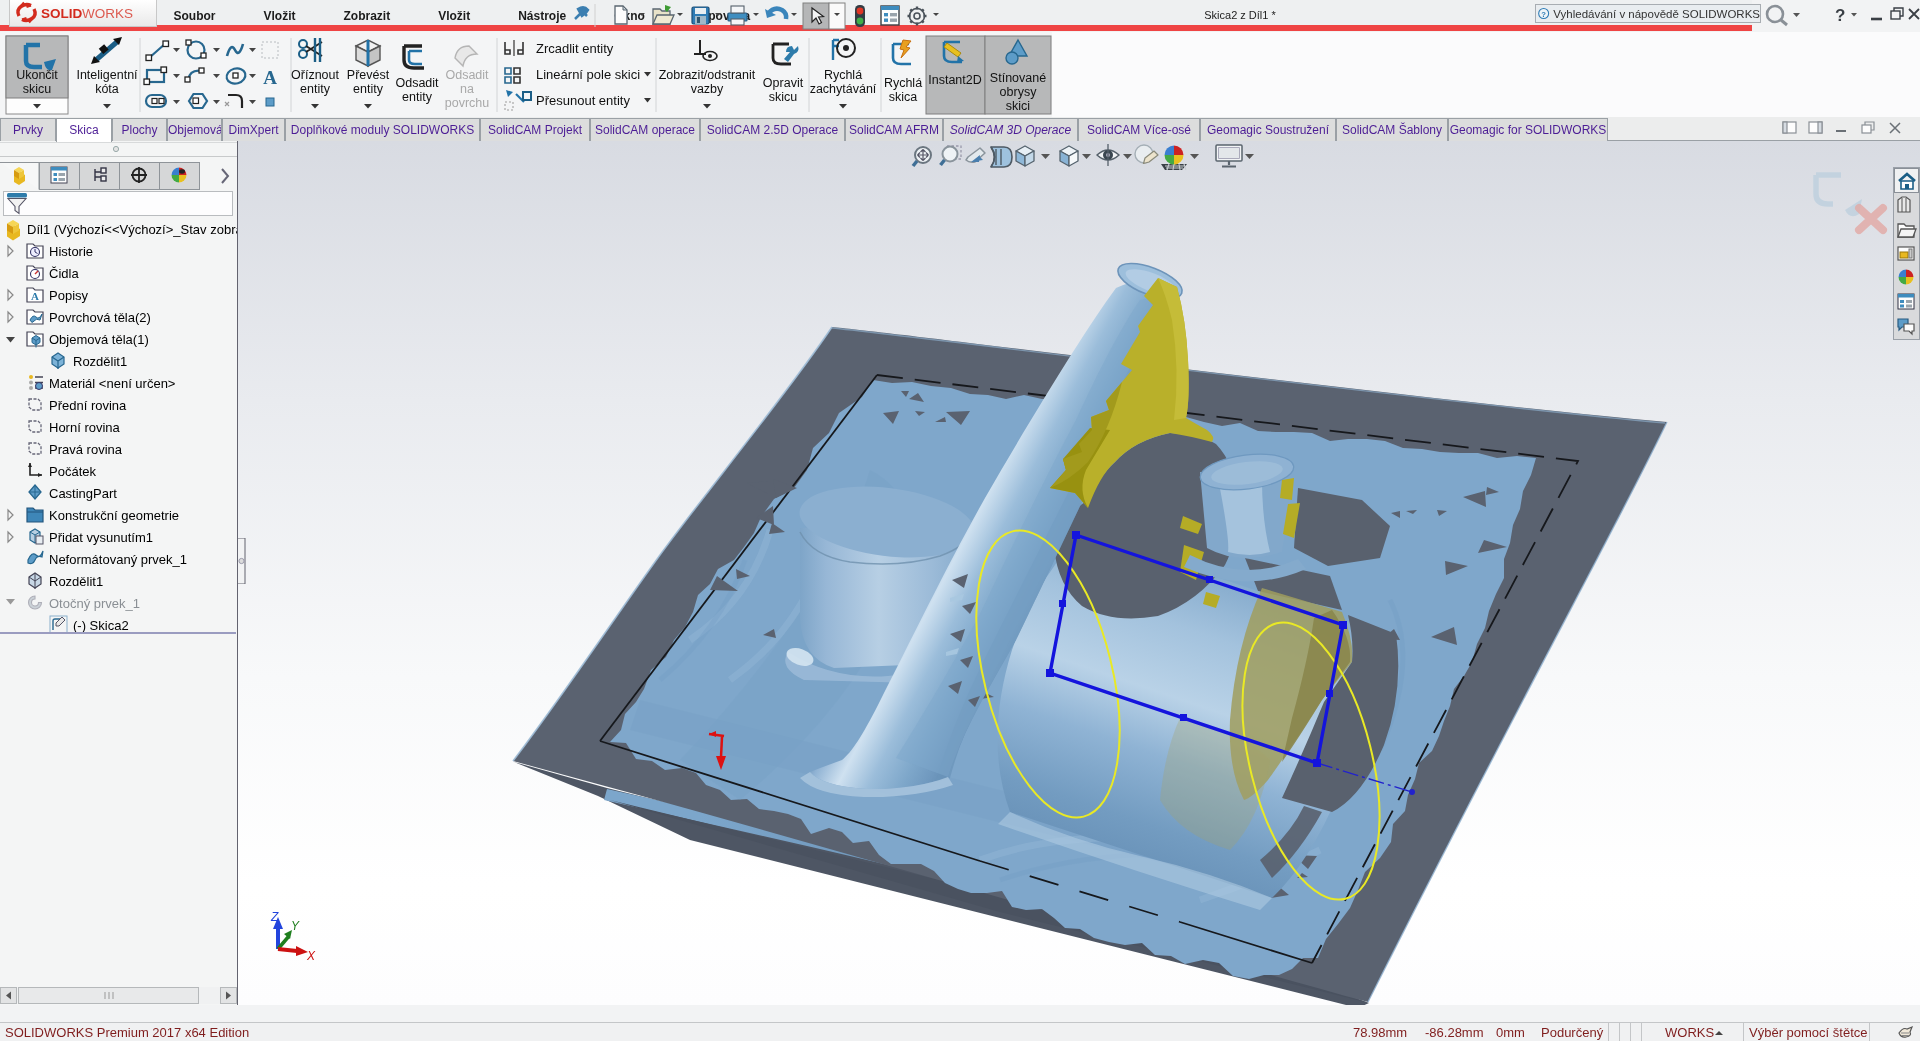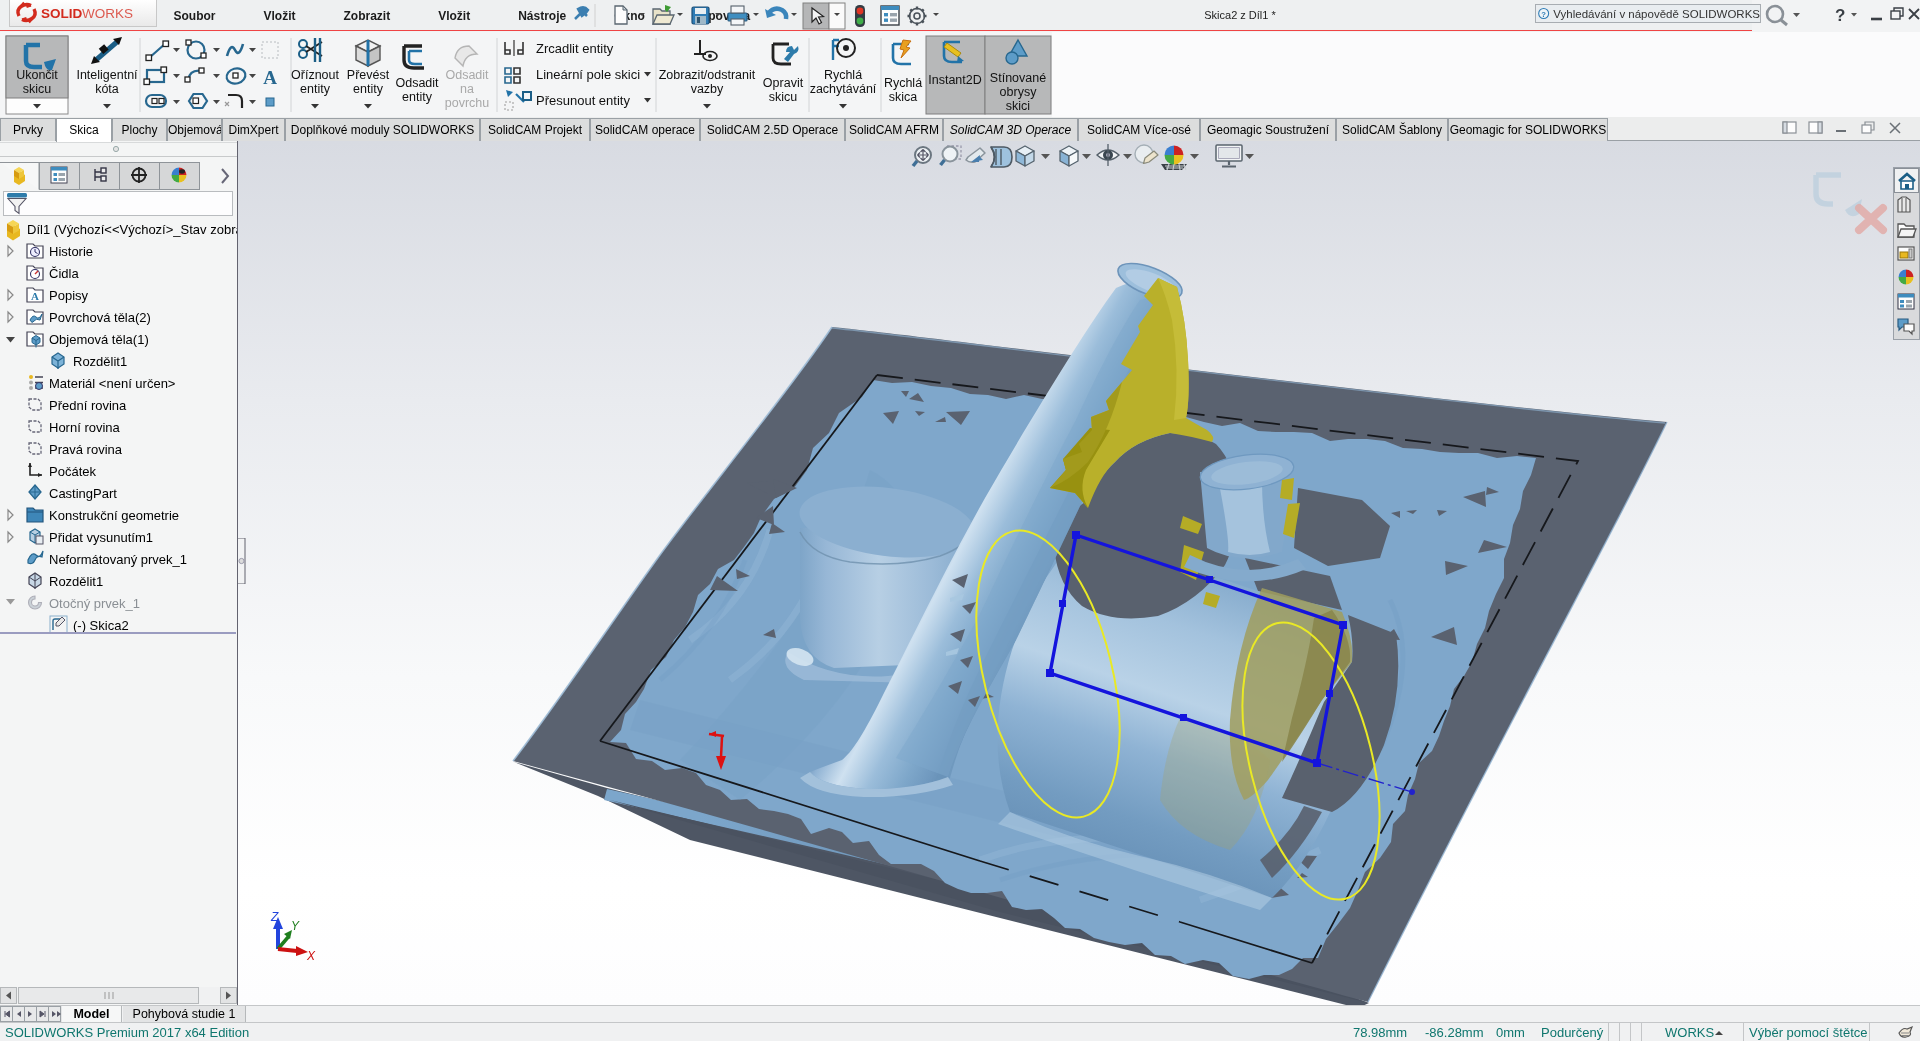--- a/index.html
+++ b/index.html
@@ -1,39 +1,39 @@
 <!DOCTYPE html>
 <html><head>
 <meta charset="utf-8">
 <style>
 * { margin:0; padding:0; box-sizing:border-box; }
 html,body { width:1920px; height:1041px; overflow:hidden; font-family:"Liberation Sans",sans-serif; }
 #page { position:relative; width:1920px; height:1041px; background:#f2f3f4; }
 .abs { position:absolute; }
 
-#titlebar { position:absolute; left:0; top:0; width:1752px; height:31px; background:#eef0f1; border-bottom:1px solid #ef4444; }
+#titlebar { position:absolute; left:0; top:0; width:1752px; height:31px; background:#eef0f1; border-bottom:6px solid #ef4444; }
 #logo { position:absolute; left:9px; top:0; width:148px; height:27px; background:linear-gradient(#ffffff,#e9e9e9); border:1px solid #c8c8c8; border-top:none; display:flex; align-items:center; justify-content:center; }
 .menu { position:absolute; top:0; height:31px; display:flex; align-items:center; font-size:12px; font-weight:700; color:#1b1b1b; }
 .menuitem { padding:0 5.5px; }
 #doctitle { position:absolute; left:1140px; top:0; width:200px; height:31px; line-height:31px; text-align:center; font-size:11px; color:#222; }
 #searchbox { position:absolute; left:1535px; top:4px; width:226px; height:19px; background:#e9edf0; border:1px solid #a8adb2; font-size:11.5px; color:#333; display:flex; align-items:center; white-space:nowrap; overflow:hidden; }
 
 #ribbon { position:absolute; left:0; top:32px; width:1920px; height:85px; background:#f4f5f6; }
 #ribbon .white { position:absolute; left:1052px; top:0; width:868px; height:85px; background:#fbfbfc; }
 
 #tabrow { position:absolute; left:0; top:117px; width:1920px; height:24px; background:#eceded; border-bottom:1px solid #9aa0a5; }
-.tab { position:absolute; top:1px; height:23px; background:#dcdddd; border:1px solid #9aa0a5; border-bottom:none; font-size:12px; color:#000000; text-align:center; line-height:22px; white-space:nowrap; overflow:hidden; }
+.tab { position:absolute; top:1px; height:23px; background:#dcdddd; border:1px solid #9aa0a5; border-bottom:none; font-size:12px; color:#4c1d95; text-align:center; line-height:22px; white-space:nowrap; overflow:hidden; }
 .tab.active { background:#ffffff; height:24px; font-weight:400; z-index:2; }
 
 #leftpanel { position:absolute; left:0; top:141px; width:238px; height:864px; background:#f4f5f5; border-right:1px solid #63636f; }
 
 #viewport { position:absolute; left:238px; top:141px; width:1682px; height:864px; }
 
 #bottomtabs { position:absolute; left:0; top:1005px; width:1920px; height:17px; background:#f0f1f2; border-top:1px solid #c4c6c8; font-size:12.5px; }
-#statusbar { position:absolute; left:0; top:1022px; width:1920px; height:19px; background:#f0f1f2; border-top:1px solid #c4c6c8; font-size:13px; color:#0f766e; }
+#statusbar { position:absolute; left:0; top:1022px; width:1920px; height:19px; background:#f0f1f2; border-top:1px solid #c4c6c8; font-size:13px; color:#7f1d1d; }
 </style>
 </head>
 <body>
 <div id="page">
   <div id="titlebar">
     <div id="logo">
       <svg width="142" height="24" viewBox="0 0 142 24">
         <g fill="none" stroke="#d32b1e">
           <path d="M7 15 Q4 9 9 5.5 Q14 2 19 4.5" stroke-width="3.4"></path>
           <path d="M9 5 l3 -3.5 M19 4.5 l-4.5 1.5" stroke-width="2.2"></path>
@@ -796,41 +796,20 @@
             <rect x="9" y="11.5" width="6" height="3" fill="#9aa4ac"></rect>
           </g>
       <g transform="translate(1897,317)">
             <path d="M1 2 h10 v8 h-6 l-3 3 v-3 h-1z" fill="#5d9cc8" stroke="#2a5d82" stroke-width="1.2"></path>
             <path d="M7 7 h10 v7 h-2 v3 l-3 -3 h-5z" fill="#fdfdfd" stroke="#555" stroke-width="1.2"></path>
           </g>
     </g>
 
   </svg>
   </div>
-  <div id="bottomtabs">
-    <svg class="abs" style="left:0;top:0;" width="70" height="17" viewBox="0 0 70 17">
-      <rect x="0" y="0" width="62" height="17" fill="#e3e4e5"></rect>
-      <g stroke="#9aa0a5" fill="#e8e9ea">
-          <rect x="0.5" y="0.5" width="12" height="15"></rect>
-          <rect x="12.5" y="0.5" width="12" height="15"></rect>
-          <rect x="24.5" y="0.5" width="12" height="15"></rect>
-          <rect x="36.5" y="0.5" width="12" height="15"></rect>
-          <rect x="48.5" y="0.5" width="12" height="15"></rect>
-        </g>
-      <g fill="#556">
-          <path d="M5 5 v6 m4.5 -6 l-4 3 4 3z" stroke="#556"></path>
-          <path d="M21 5 l-4 3 4 3z"></path>
-          <path d="M28 5 l4 3 -4 3z"></path>
-          <path d="M40 5 l4 3 -4 3z M45 5 v6" stroke="#556"></path>
-          <path d="M52 5 l4 3 -4 3z M57 5 l4 3 -4 3z"></path>
-        </g>
-    </svg>
-    <div class="abs" style="left:62px;top:0;width:60px;height:17px;background:#f6f7f7;border-right:1px solid #b5b8ba;text-align:center;font-weight:700;line-height:16px;">Model</div>
-    <div class="abs" style="left:123px;top:0;width:123px;height:17px;background:#e3e4e5;border-right:1px solid #b5b8ba;text-align:center;line-height:16px;">Pohybová studie 1</div>
-  </div>
   <div id="statusbar">
     <div class="abs" style="left:5px;top:2px;">SOLIDWORKS Premium 2017 x64 Edition</div>
     <div class="abs" style="left:1353px;top:2px;">78.98mm</div>
     <div class="abs" style="left:1425px;top:2px;">-86.28mm</div>
     <div class="abs" style="left:1496px;top:2px;">0mm</div>
     <div class="abs" style="left:1541px;top:2px;">Podurčený</div>
     <div class="abs" style="left:1608px;top:0;width:1px;height:19px;background:#c4c6c8;"></div>
     <div class="abs" style="left:1619px;top:0;width:1px;height:19px;background:#c4c6c8;"></div>
     <div class="abs" style="left:1630px;top:0;width:1px;height:19px;background:#c4c6c8;"></div>
     <div class="abs" style="left:1641px;top:0;width:1px;height:19px;background:#c4c6c8;"></div>

